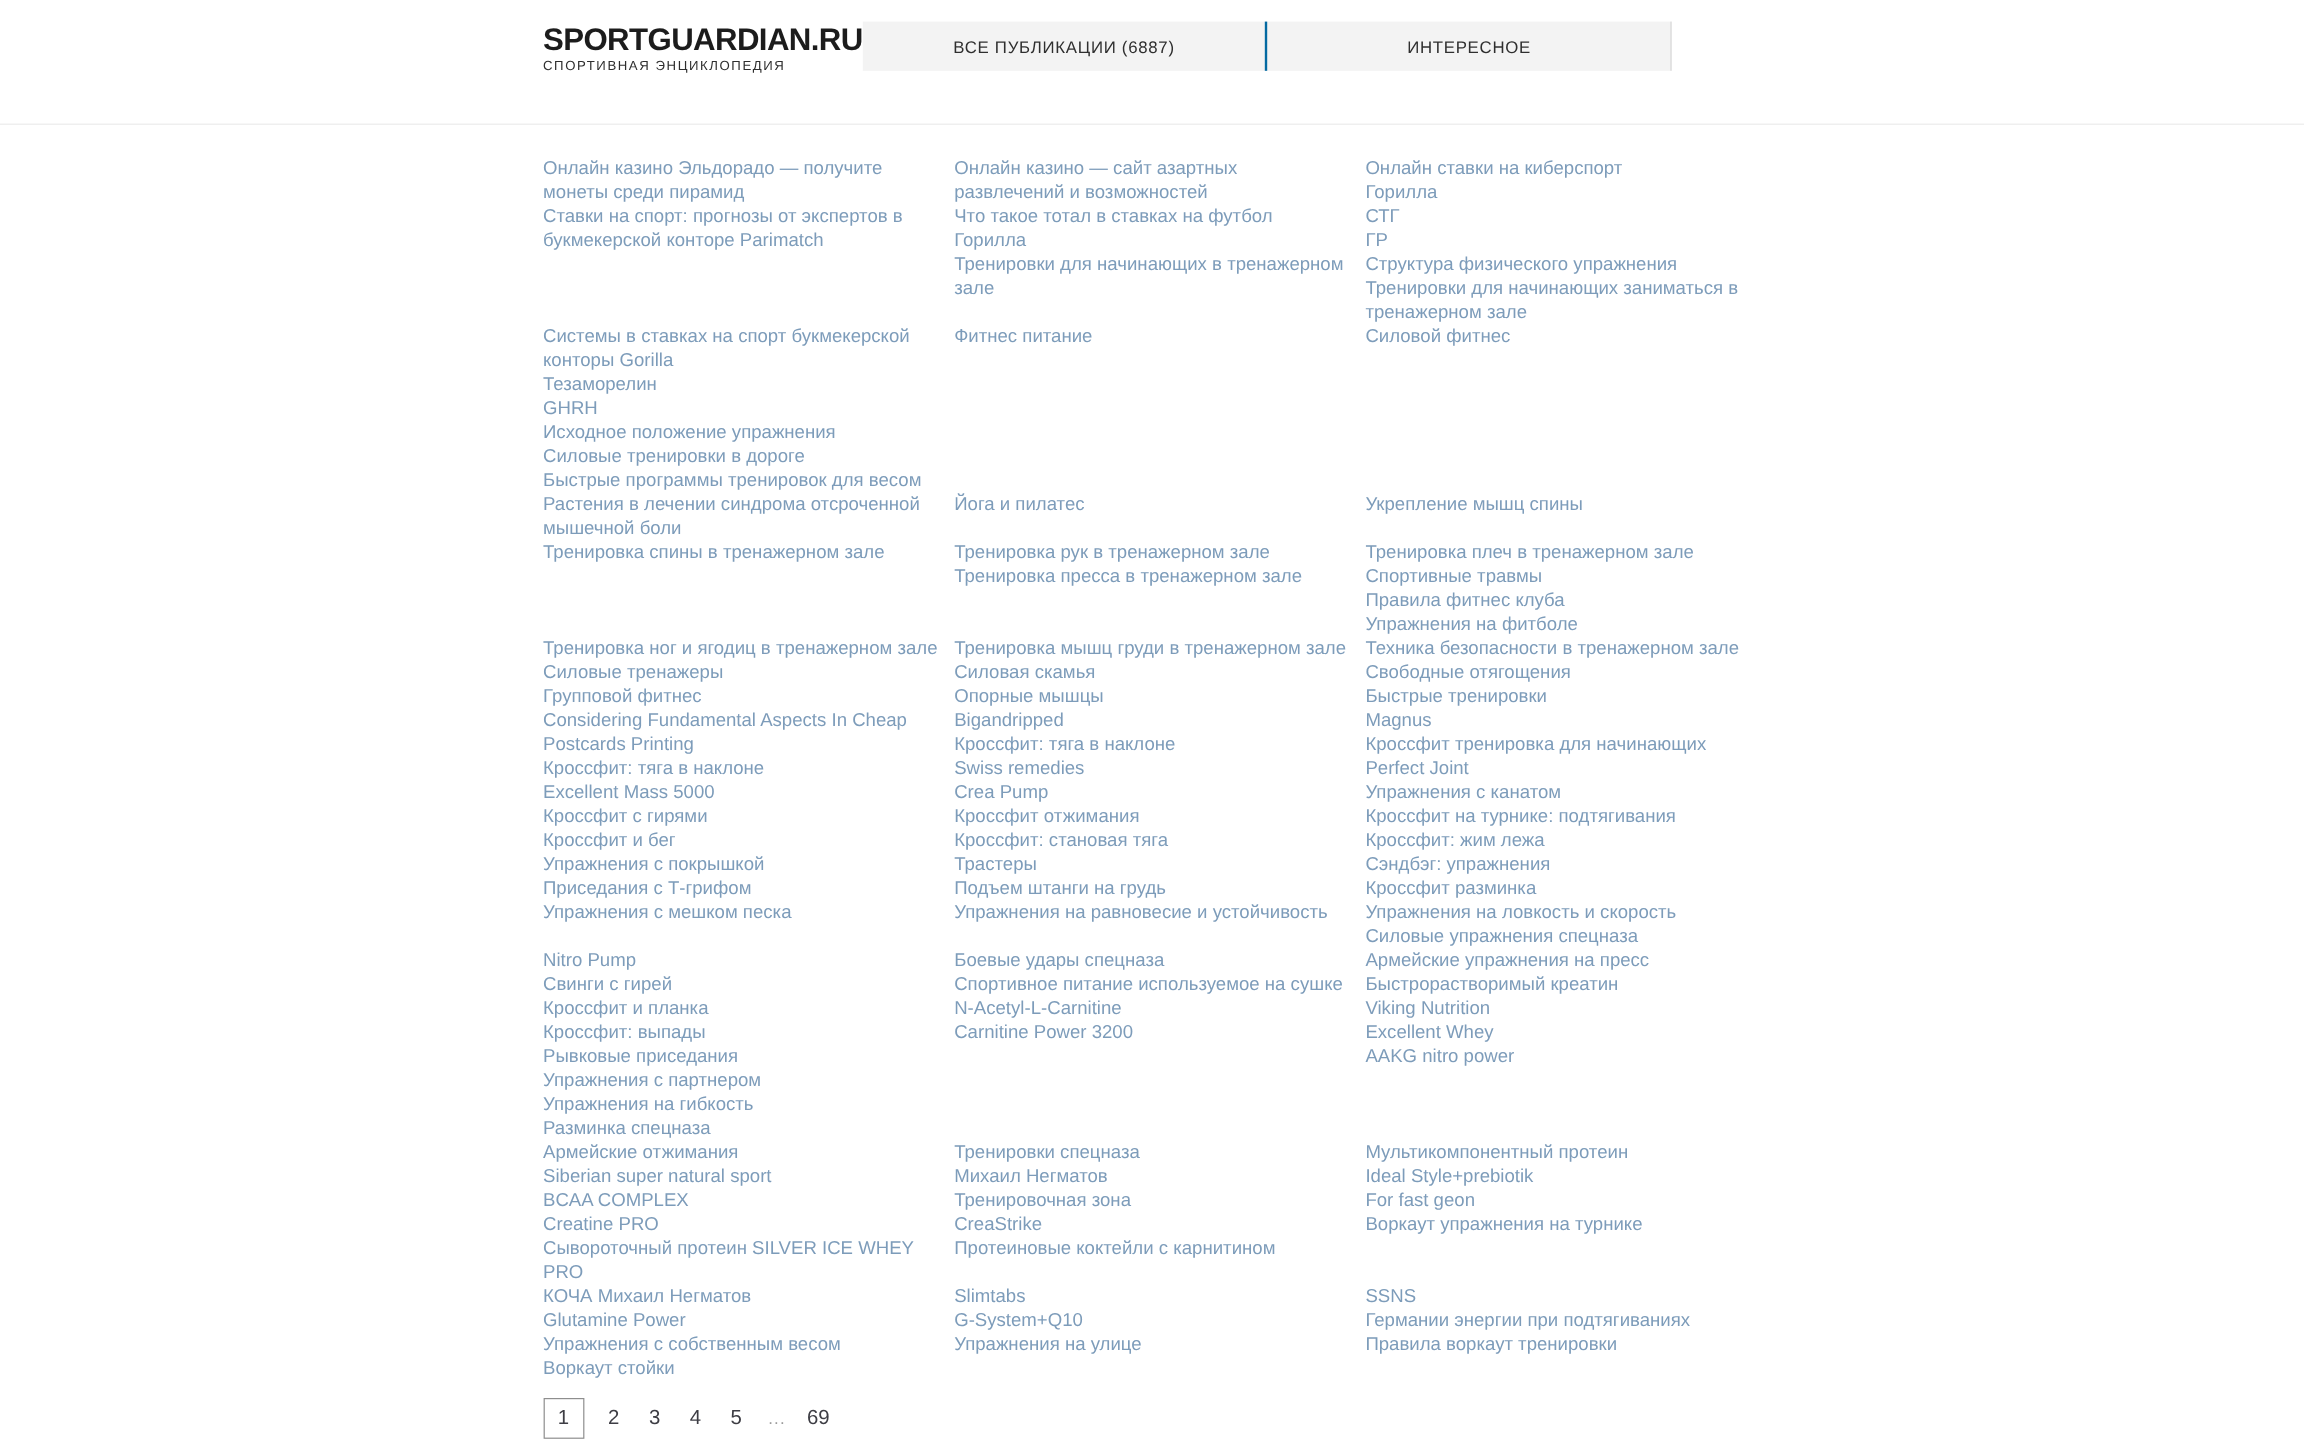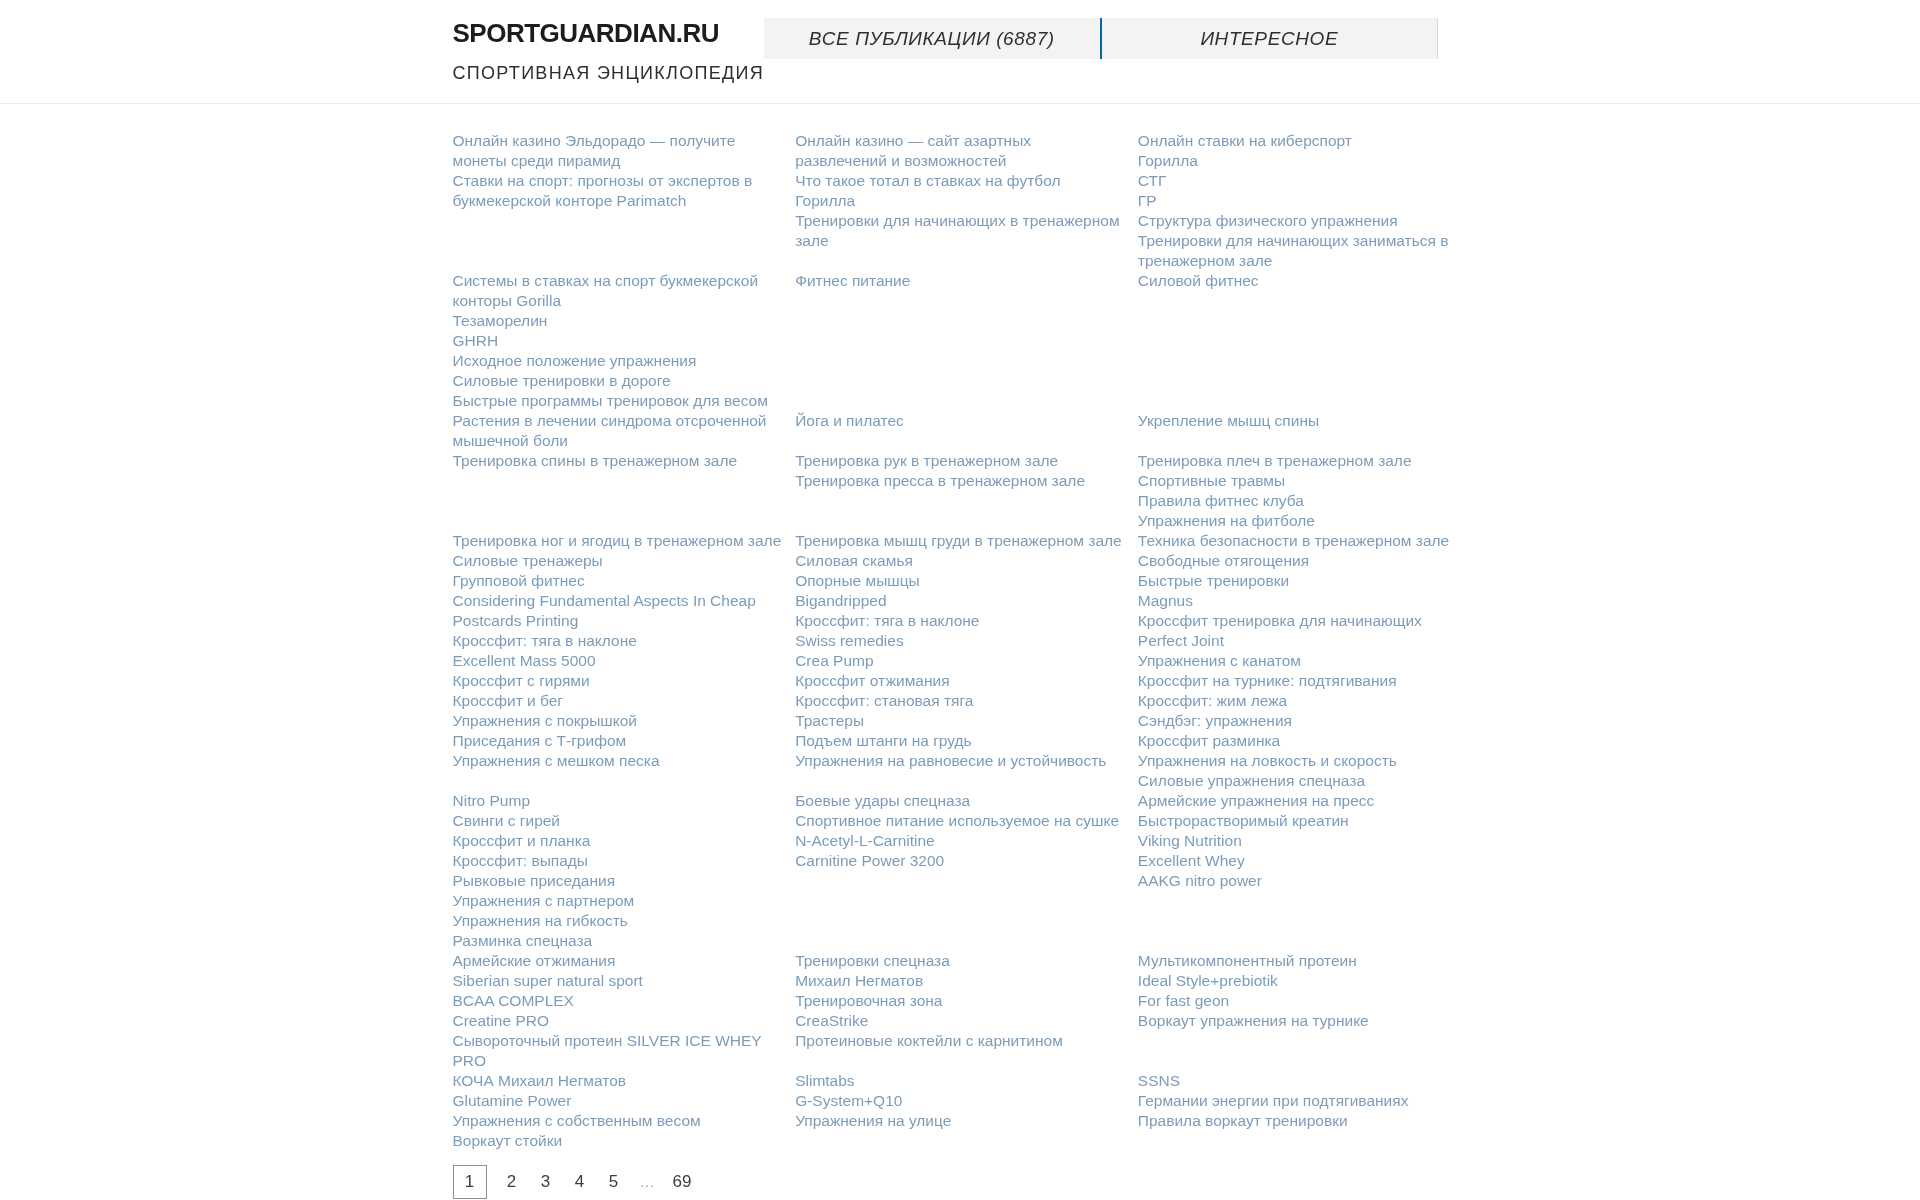--- a/index.html
+++ b/index.html
@@ -12,27 +12,27 @@
   }
   .container { width: 1015px; margin: 0 auto; }
 
   
   header { border-bottom: 1px solid #ececec; height: 104px; }
   .header-inner { display: flex; align-items: flex-start; padding-top: 18px; }
   .site-title {
     font-size: 26px; font-weight: bold; letter-spacing: -0.5px;
     color: #1c1c1c; text-decoration: none; display: block; cursor: pointer;
   }
-  .site-subtitle { font-size: 18px; letter-spacing: 1.3px; color: #2e2e2e; margin-top: 14px; }
+  .site-subtitle { font-size: 11px; letter-spacing: 1.3px; color: #2e2e2e; margin-top: 0; }
   .tabs { display: flex; width: 674px; }
   .tab {
     flex: 1; height: 41px; background: #f3f3f3;
     display: flex; align-items: center; justify-content: center;
-    font-size: 19px; letter-spacing: 0.6px; color: #2f2f2f;
-    text-decoration: none; cursor: pointer; font-style: italic;
+    font-size: 14px; letter-spacing: 0.6px; color: #2f2f2f;
+    text-decoration: none; cursor: pointer;
   }
   .tab + .tab { border-left: 2px solid #0369a1; }
   .tab:last-child { border-right: 1px solid #d8d8d8; }
 
   
   main { padding-top: 27px; }
   .link-grid { display: grid; grid-template-columns: repeat(3, 1fr); column-gap: 13px; row-gap: 0; }
   .article-link {
     display: block; color: #7d9cba; text-decoration: none;
     font-size: 15.5px; line-height: 20px; cursor: pointer;

